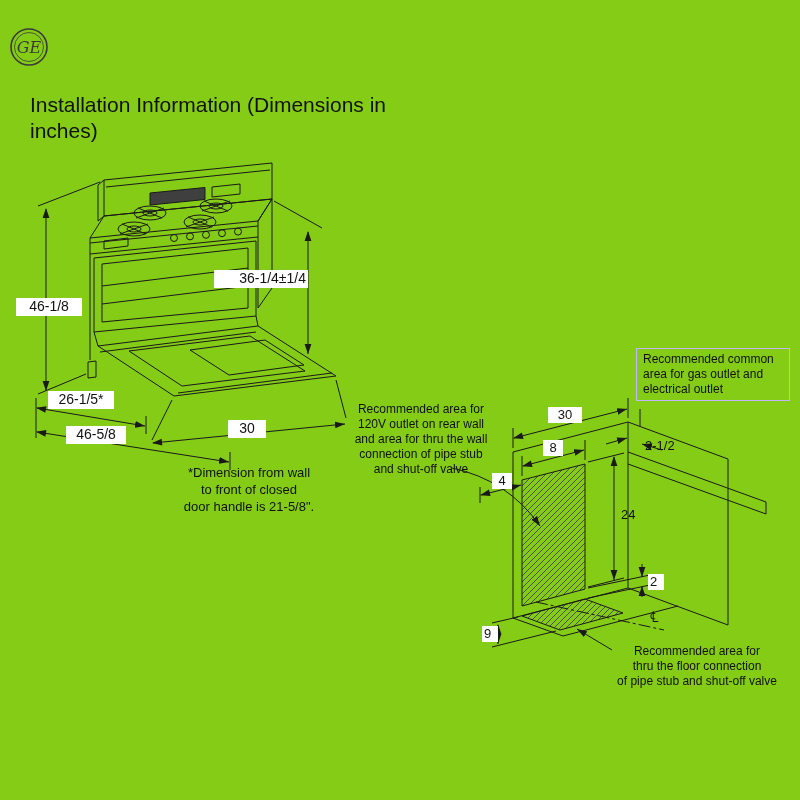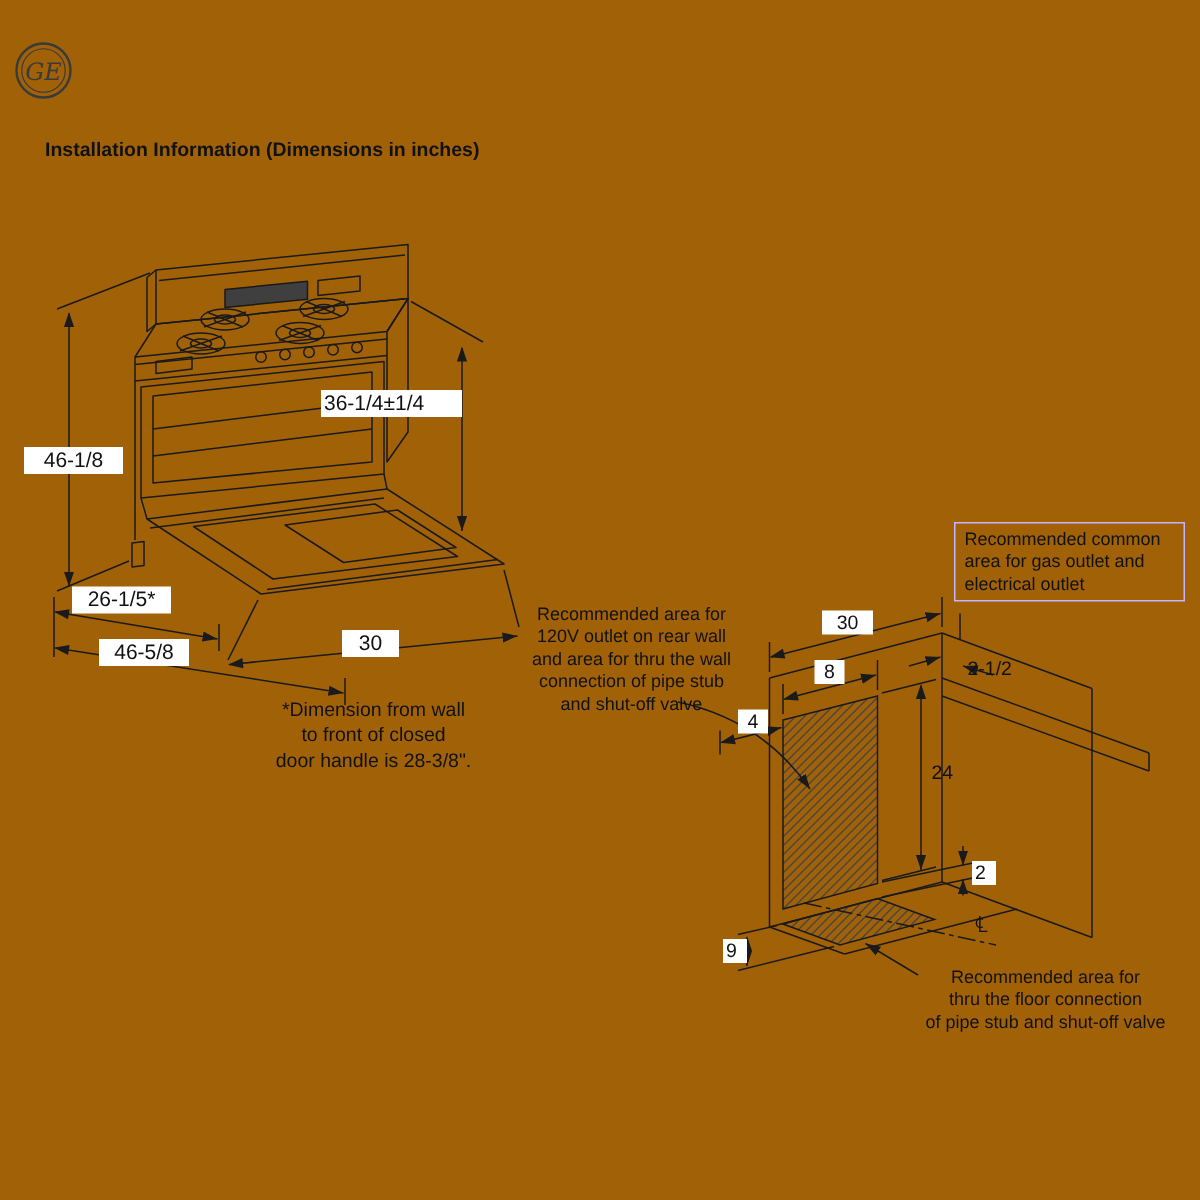--- a/index.html
+++ b/index.html
@@ -1,27 +1,27 @@
 <!DOCTYPE html>
 <html><head>
 <meta charset="utf-8">
 <style>
   html,body{margin:0;padding:0;background:#fff;}
-  #page{position:relative;width:800px;height:800px;background:#a16207;overflow:hidden;
+  #page{position:relative;width:800px;height:800px;background:#84cc16;overflow:hidden;
         font-family:"Liberation Sans",sans-serif;color:#111;}
   svg{position:absolute;left:0;top:0;}
   .lbl{position:absolute;white-space:pre-line;color:#111;line-height:1.25;}
   .c{text-align:center;}
   .bg{background:#fff;padding:0 2px;}
   .dim{font-size:14px;}
   .wdim{font-size:13px;}
   .small{font-size:12px;line-height:15px;}
   .note{font-size:13px;line-height:17px;}
   .boxed{border:1px solid #c4b5fd;padding:3px 6px;}
-  .title{font-size:13px;font-weight:bold;}
+  .title{font-size:21px;}
   .footer{font-size:15px;}
 </style>
 </head>
 <body>
 
 <div id="page">
 
   <svg width="800" height="800" viewBox="0 0 800 800">
     <defs>
       <marker id="arwE" markerWidth="11" markerHeight="8" refX="10" refY="4" orient="auto" markerUnits="userSpaceOnUse">
@@ -181,27 +181,27 @@
 
     <g stroke="#1a1a1a" stroke-width="1" fill="none">
       <path d="M452,468 Q508,480 540,526" marker-end="url(#arwE)"></path>
       <line x1="612" y1="650" x2="577" y2="629" marker-end="url(#arwE)"></line>
     </g>
   </svg>
 
   <div class="lbl title" style="left:30px;top:92px;width:420px;">Installation Information (Dimensions in inches)</div>
 
   <div class="lbl dim bg c" style="left:16px;top:275px;width:62px;margin-top:23px;">46-1/8</div>
-  <div class="lbl dim bg" style="left:214px;top:260px;width:90px;text-align:left;">36-1/4±1/4</div>
+  <div class="lbl dim bg" style="left:214px;top:270px;width:90px;text-align:right;">36-1/4±1/4</div>
   <div class="lbl dim bg c" style="left:48px;top:391px;width:62px;">26-1/5*</div>
   <div class="lbl dim bg c" style="left:66px;top:426px;width:56px;">46-5/8</div>
   <div class="lbl dim bg c" style="left:228px;top:420px;width:34px;">30</div>
   <div class="lbl note c" style="left:158px;top:464px;width:182px;">*Dimension from wall
 to front of closed
-door handle is 28-3/8".</div>
+door handle is 21-5/8".</div>
 
   <div class="lbl small boxed" style="left:636px;top:348px;width:140px;">Recommended common
 area for gas outlet and
 electrical outlet</div>
   <div class="lbl small c" style="left:350px;top:402px;width:142px;">Recommended area for
 120V outlet on rear wall
 and area for thru the wall
 connection of pipe stub
 and shut-off valve</div>
   <div class="lbl small c" style="left:600px;top:644px;width:194px;">Recommended area for

